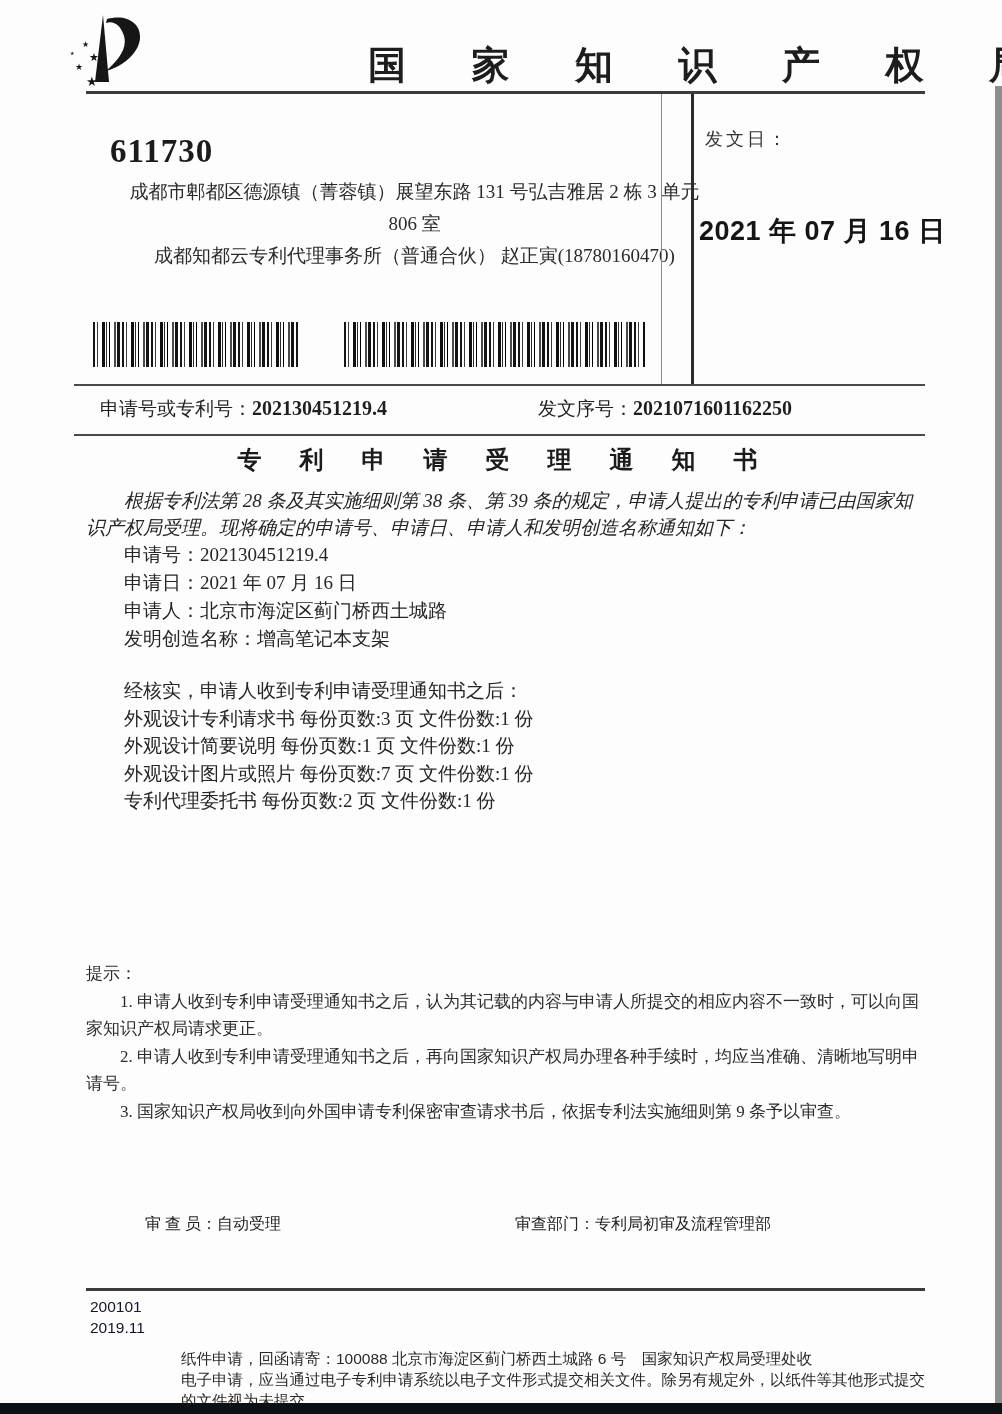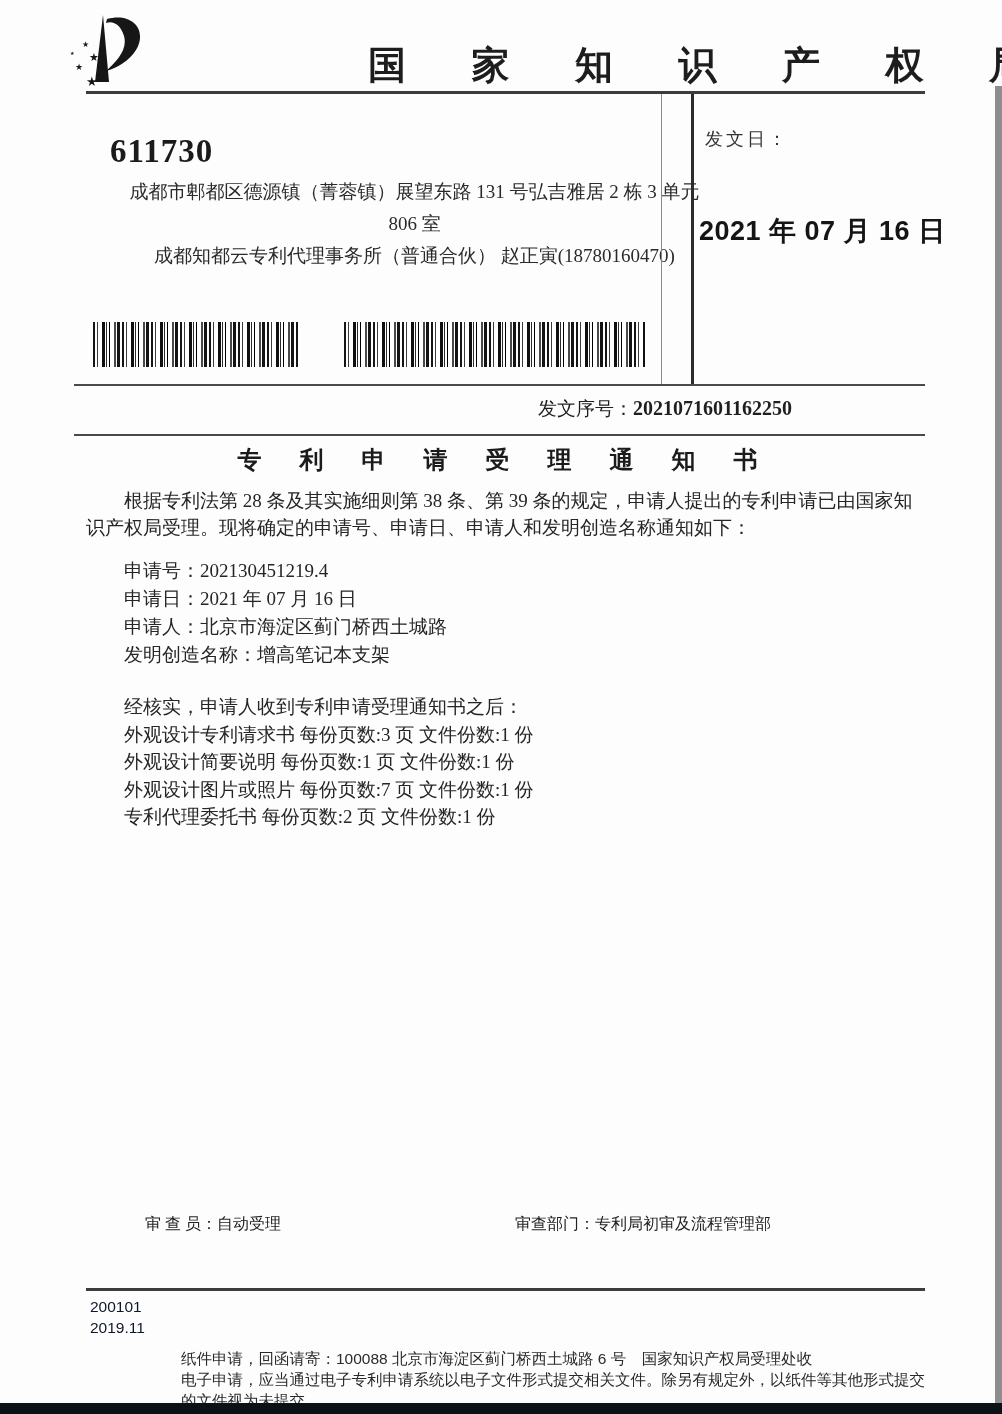--- a/index.html
+++ b/index.html
@@ -44,22 +44,22 @@
 
   
   .refrow { top:396px; font-size:19px; color:#1f1f1f; white-space:nowrap; }
   .ref-left { left:100px; }
   .ref-right { left:538px; }
   .ref-val { font-weight:700; font-size:20px; }
 
   
   .notice-title { left:86px; top:444px; width:839px; text-align:center; font-size:24px; font-weight:700; letter-spacing:16px; color:#1b1b1b; white-space:nowrap; }
   .bodyblock { left:86px; top:487px; width:841px; font-size:19px; color:#252525; }
-  .bodyblock .intro { line-height:27px; text-indent:2em; }
-  .fields { margin-left:38px; margin-top:16px; line-height:28px; }
+  .bodyblock .intro { line-height:27px; text-indent:2em;font-style:italic; }
+  .fields { margin-left:38px; margin-top:0; line-height:28px; }
   .received { margin-left:38px; margin-top:24px; line-height:27.5px; }
 
   
   .tips { left:86px; top:960px; width:849px; font-size:17px; line-height:27.5px; color:#2c2c2c; }
   .tips p { text-indent:2em; }
 
   
   .signoff { top:1214px; font-size:16px; color:#222; white-space:nowrap; }
   .sign-left { left:145px; }
   .sign-right { left:515px;text-align:center; }
@@ -100,20 +100,23 @@
   <div class="vline-thin"></div>
   <div class="vline"></div>
   <div class="abs issue-label">发文日：</div>
   <div class="abs issue-date">2021 年 07 月 16 日</div>
 
   <div class="barcode bc1"></div>
   <div class="barcode bc2"></div>
 
   <div class="rule" style="left:74px; top:384px; width:851px; height:2px; background:#4a4a4a;"></div>
 
+  <div class="abs refrow ref-left">
+    <span>申请号或专利号：</span><span class="ref-val">202130451219.4</span>
+  </div>
   <div class="abs refrow ref-right">
     <span>发文序号：</span><span class="ref-val">2021071601162250</span>
   </div>
 
   <div class="rule" style="left:74px; top:434px; width:851px; height:2px; background:#4a4a4a;"></div>
 
   <div class="abs notice-title">专 利 申 请 受 理 通 知 书</div>
 
   <div class="abs bodyblock">
     <p class="intro">根据专利法第 28 条及其实施细则第 38 条、第 39 条的规定，申请人提出的专利申请已由国家知识产权局受理。现将确定的申请号、申请日、申请人和发明创造名称通知如下：</p>
@@ -125,20 +128,26 @@
     </div>
     <div class="received">
       <div>经核实，申请人收到专利申请受理通知书之后：</div>
       <div>外观设计专利请求书 每份页数:3 页 文件份数:1 份</div>
       <div>外观设计简要说明 每份页数:1 页 文件份数:1 份</div>
       <div>外观设计图片或照片 每份页数:7 页 文件份数:1 份</div>
       <div>专利代理委托书 每份页数:2 页 文件份数:1 份</div>
     </div>
   </div>
 
+  <div class="abs tips">
+    <div>提示：</div>
+    <p>1. 申请人收到专利申请受理通知书之后，认为其记载的内容与申请人所提交的相应内容不一致时，可以向国家知识产权局请求更正。</p>
+    <p>2. 申请人收到专利申请受理通知书之后，再向国家知识产权局办理各种手续时，均应当准确、清晰地写明申请号。</p>
+    <p>3. 国家知识产权局收到向外国申请专利保密审查请求书后，依据专利法实施细则第 9 条予以审查。</p>
+  </div>
 
   <div class="abs signoff sign-left">
     <span>审 查 员：</span><span>自动受理</span>
   </div>
   <div class="abs signoff sign-right">
     <span>审查部门：</span><span>专利局初审及流程管理部</span>
   </div>
 
   <div class="rule" style="left:86px; top:1288px; width:839px; height:3px;"></div>
   <div class="abs footer-codes">

